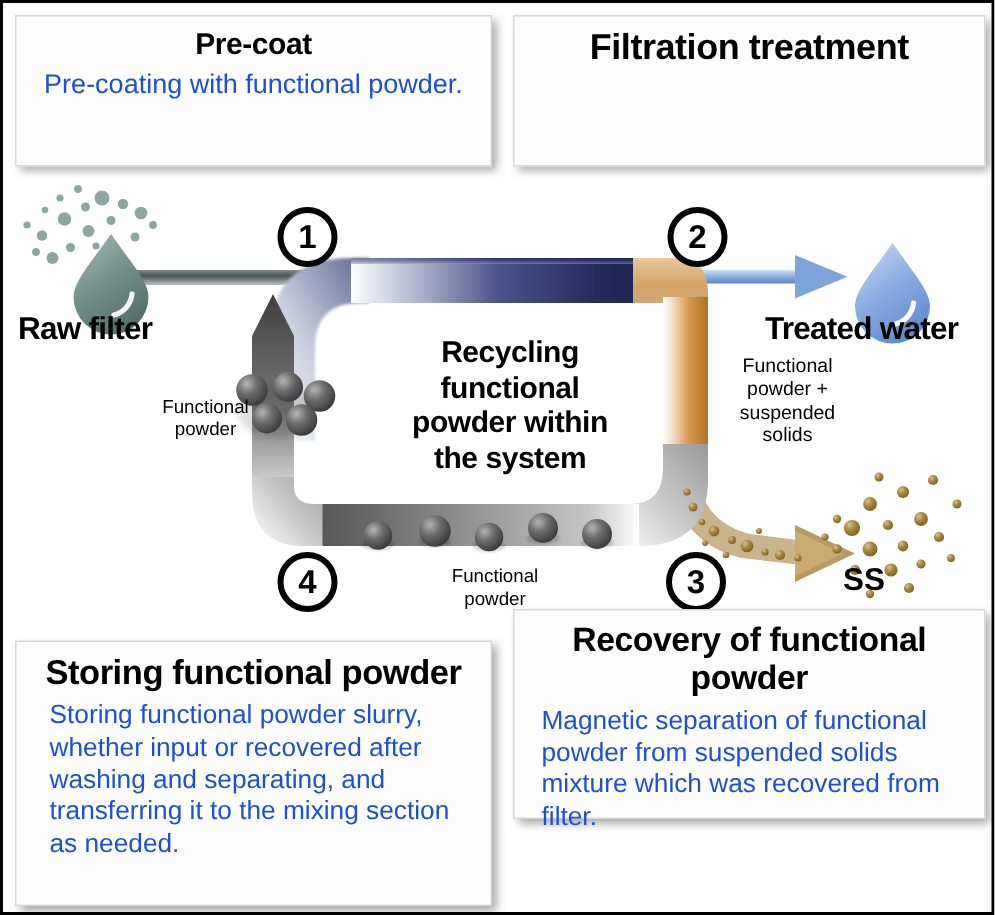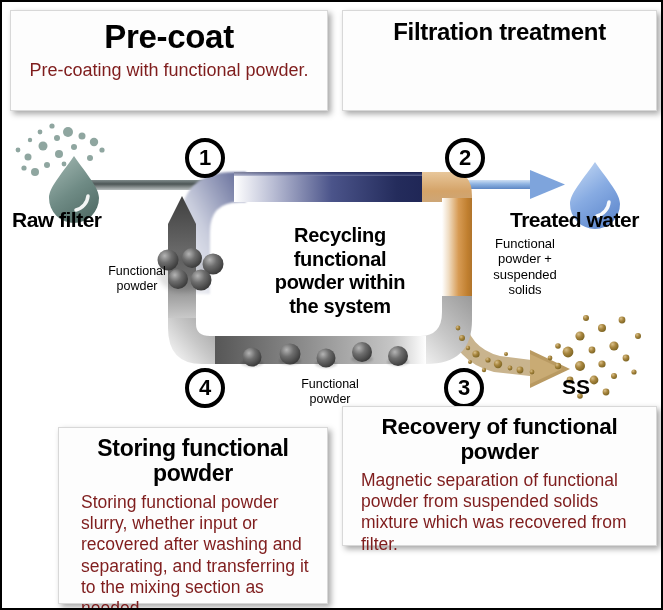--- a/index.html
+++ b/index.html
@@ -28,33 +28,33 @@
     z-index: 40;
   }
   .panel-title {
     font-weight: bold;
     color: #000;
     letter-spacing: -0.3px;
     line-height: 1.1;
     margin-bottom: 5px;
   }
   .panel-body {
-    color: #7f1d1d;
+    color: #1d4ed8;
     line-height: 1.22;
   }
 
   #panel-precoat   { left: 8px;  top: 8px;  width: 318px; height: 101px; }
-  #panel-precoat .panel-title { font-size: 33px; }
+  #panel-precoat .panel-title { font-size: 20px; }
   #panel-precoat .panel-body  { font-size: 18px; }
 
   #panel-filtration { left: 340px; top: 8px; width: 315px; height: 101px; }
   #panel-filtration .panel-title { font-size: 24px; }
   #panel-filtration .panel-body  { font-size: 18px; }
 
-  #panel-storing { left: 8px; top: 425px; width: 270px; height: 177px; margin-left: 48px; }
+  #panel-storing { left: 8px; top: 425px; width: 318px; height: 177px; }
   #panel-storing .panel-title { font-size: 23px; }
   #panel-storing .panel-body  { font-size: 17.5px; text-align: left; padding-left: 12px; }
 
   #panel-recovery { left: 340px; top: 404px; width: 315px; height: 140px; }
   #panel-recovery .panel-title { font-size: 22.5px; }
   #panel-recovery .panel-body  { font-size: 17.5px; text-align: left; padding-left: 8px; }
 
   
   #stage {
     position: absolute;

